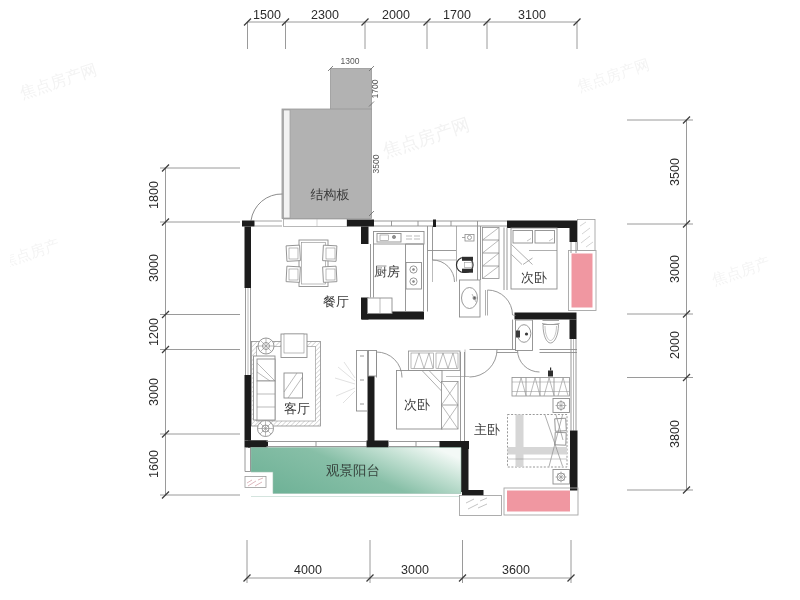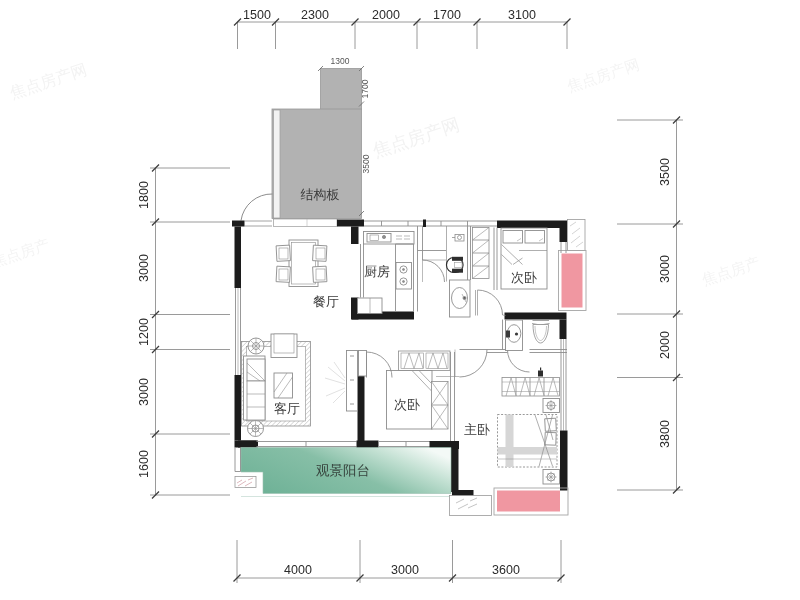--- a/index.html
+++ b/index.html
@@ -1,16 +1,16 @@
 <!DOCTYPE html>
 <html><head>
 <meta charset="utf-8">
 <style>
 html,body{margin:0;padding:0;background:#ffffff;}
-#page{width:684px;height:600px;position:relative;font-family:"Liberation Sans",sans-serif;}
+#page{width:684px;height:600px;position:relative;font-family:"Liberation Sans",sans-serif;padding-left:10px;}
 svg{display:block;}
 </style>
 </head>
 <body>
 <div id="page">
 <svg width="800" height="600" viewBox="0 0 800 600" xmlns="http://www.w3.org/2000/svg">
 <defs>
 <linearGradient id="balc" x1="0" y1="0.75" x2="1" y2="0.25">
 <stop offset="0" stop-color="#6fb297"></stop>
 <stop offset="0.5" stop-color="#87bfa7"></stop>

